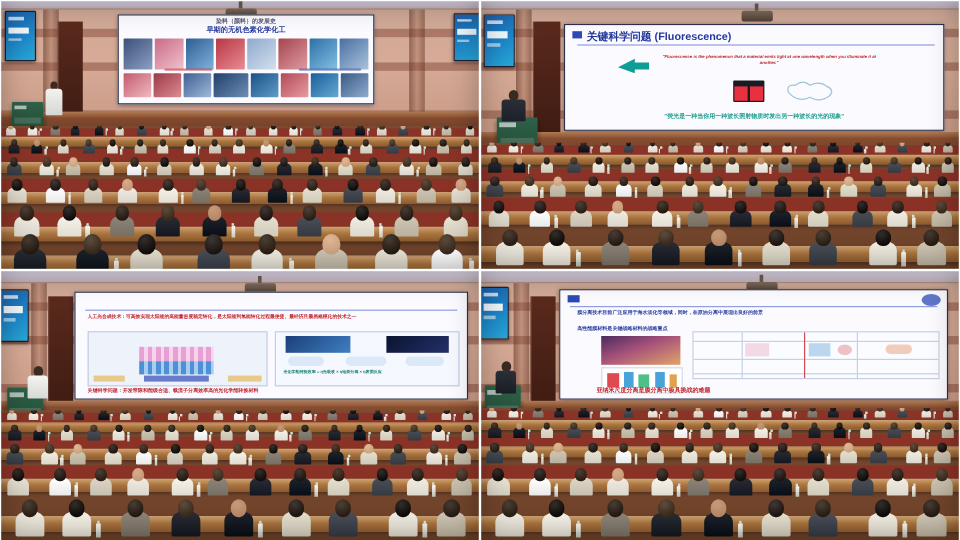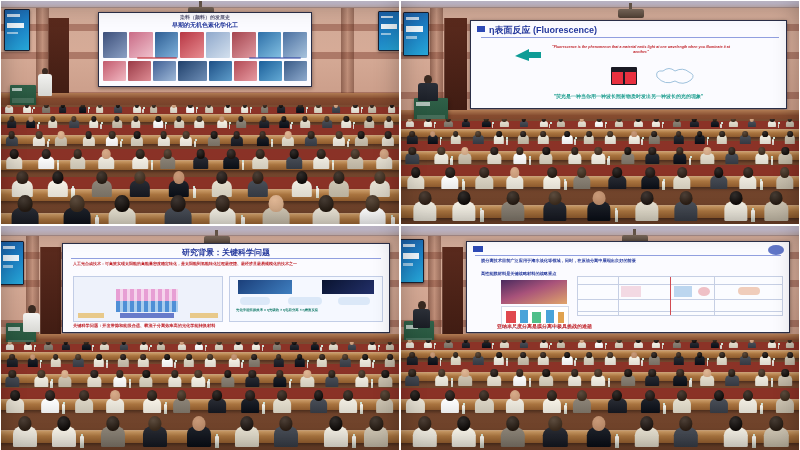--- a/index.html
+++ b/index.html
@@ -566,21 +566,21 @@
       <div class="sm-top"></div>
         <div class="sm-mid"></div>
         <div class="sm-lo"></div>
     </div>
 
     <div class="projector" style="left:218px;top:9px;"></div>
 
     <div class="screen" style="left:70px;top:20px;width:315px;height:87px;">
       <div class="slide">
         <div class="slide-tag" style="left:6px;top:5px;width:8px;height:6px;"></div>
-        <div class="slide-title" style="top:3px;left:18px;right:auto;text-align:left;font-size:9px;">η表面反应 (Fluorescence)</div>
+        <div class="slide-title" style="top:3px;left:18px;right:auto;text-align:left;font-size:9px;">关键科学问题 (Fluorescence)</div>
         <div class="slide-rule" style="left:10px;width:298px;top:16px;"></div>
 
         <svg style="position:absolute;left:44px;top:27px;" width="26" height="13" viewBox="0 0 26 13">
           <path d="M0 8 L14 1 L14 4 L26 4 L26 10 L14 10 L14 13 Z" fill="#0e9c96"></path>
         </svg>
 
         <div style="position:absolute;left:80px;top:24px;width:180px;font-size:3.6px;line-height:1.5;
                     color:#c0232a;text-align:center;font-style:italic;font-weight:bold;overflow:hidden;height:11px;">"Fluorescence is the phenomenon that a material emits light at one wavelength when you illuminate it at another."</div>
 
         <div style="position:absolute;left:140px;top:46px;width:26px;height:18px;background:#1a1a24;border-radius:1px;">
@@ -962,21 +962,20 @@
     <div class="sidemon" style="left:0px;top:16px;width:22px;height:42px;">
       <div class="sm-top"></div>
         <div class="sm-mid"></div>
         <div class="sm-lo"></div>
     </div>
 
     <div class="projector" style="left:204px;top:11px;"></div>
 
     <div class="screen" style="left:62px;top:18px;width:326px;height:88px;">
       <div class="slide">
-        <div class="slide-title" style="top:3px;font-size:8px;">研究背景：关键科学问题</div>
         <div class="slide-rule" style="left:8px;width:310px;top:14px;"></div>
 
         <div style="position:absolute;left:10px;right:8px;top:17px;font-size:4px;line-height:1.5;
                     color:#c0232a;font-weight:bold;height:12px;overflow:hidden;">人工光合成技术：可高效实现太阳能的高能量密度稳定转化，是太阳能到氢能转化过程最便捷、最经济且最易规模化的技术之一</div>
 
         <div style="position:absolute;left:10px;top:32px;width:148px;height:44px;background:#eef2fb;border:1px solid #c2cde6;">
           <div style="position:absolute;left:42px;top:12px;width:62px;height:12px;
                       background:repeating-linear-gradient(90deg,#e79fd4 0 4px,#f6d4ec 4px 7px);"></div>
           <div style="position:absolute;left:42px;top:24px;width:62px;height:11px;
                       background:repeating-linear-gradient(90deg,#4f8fd6 0 4px,#a9cdee 4px 7px);"></div>

